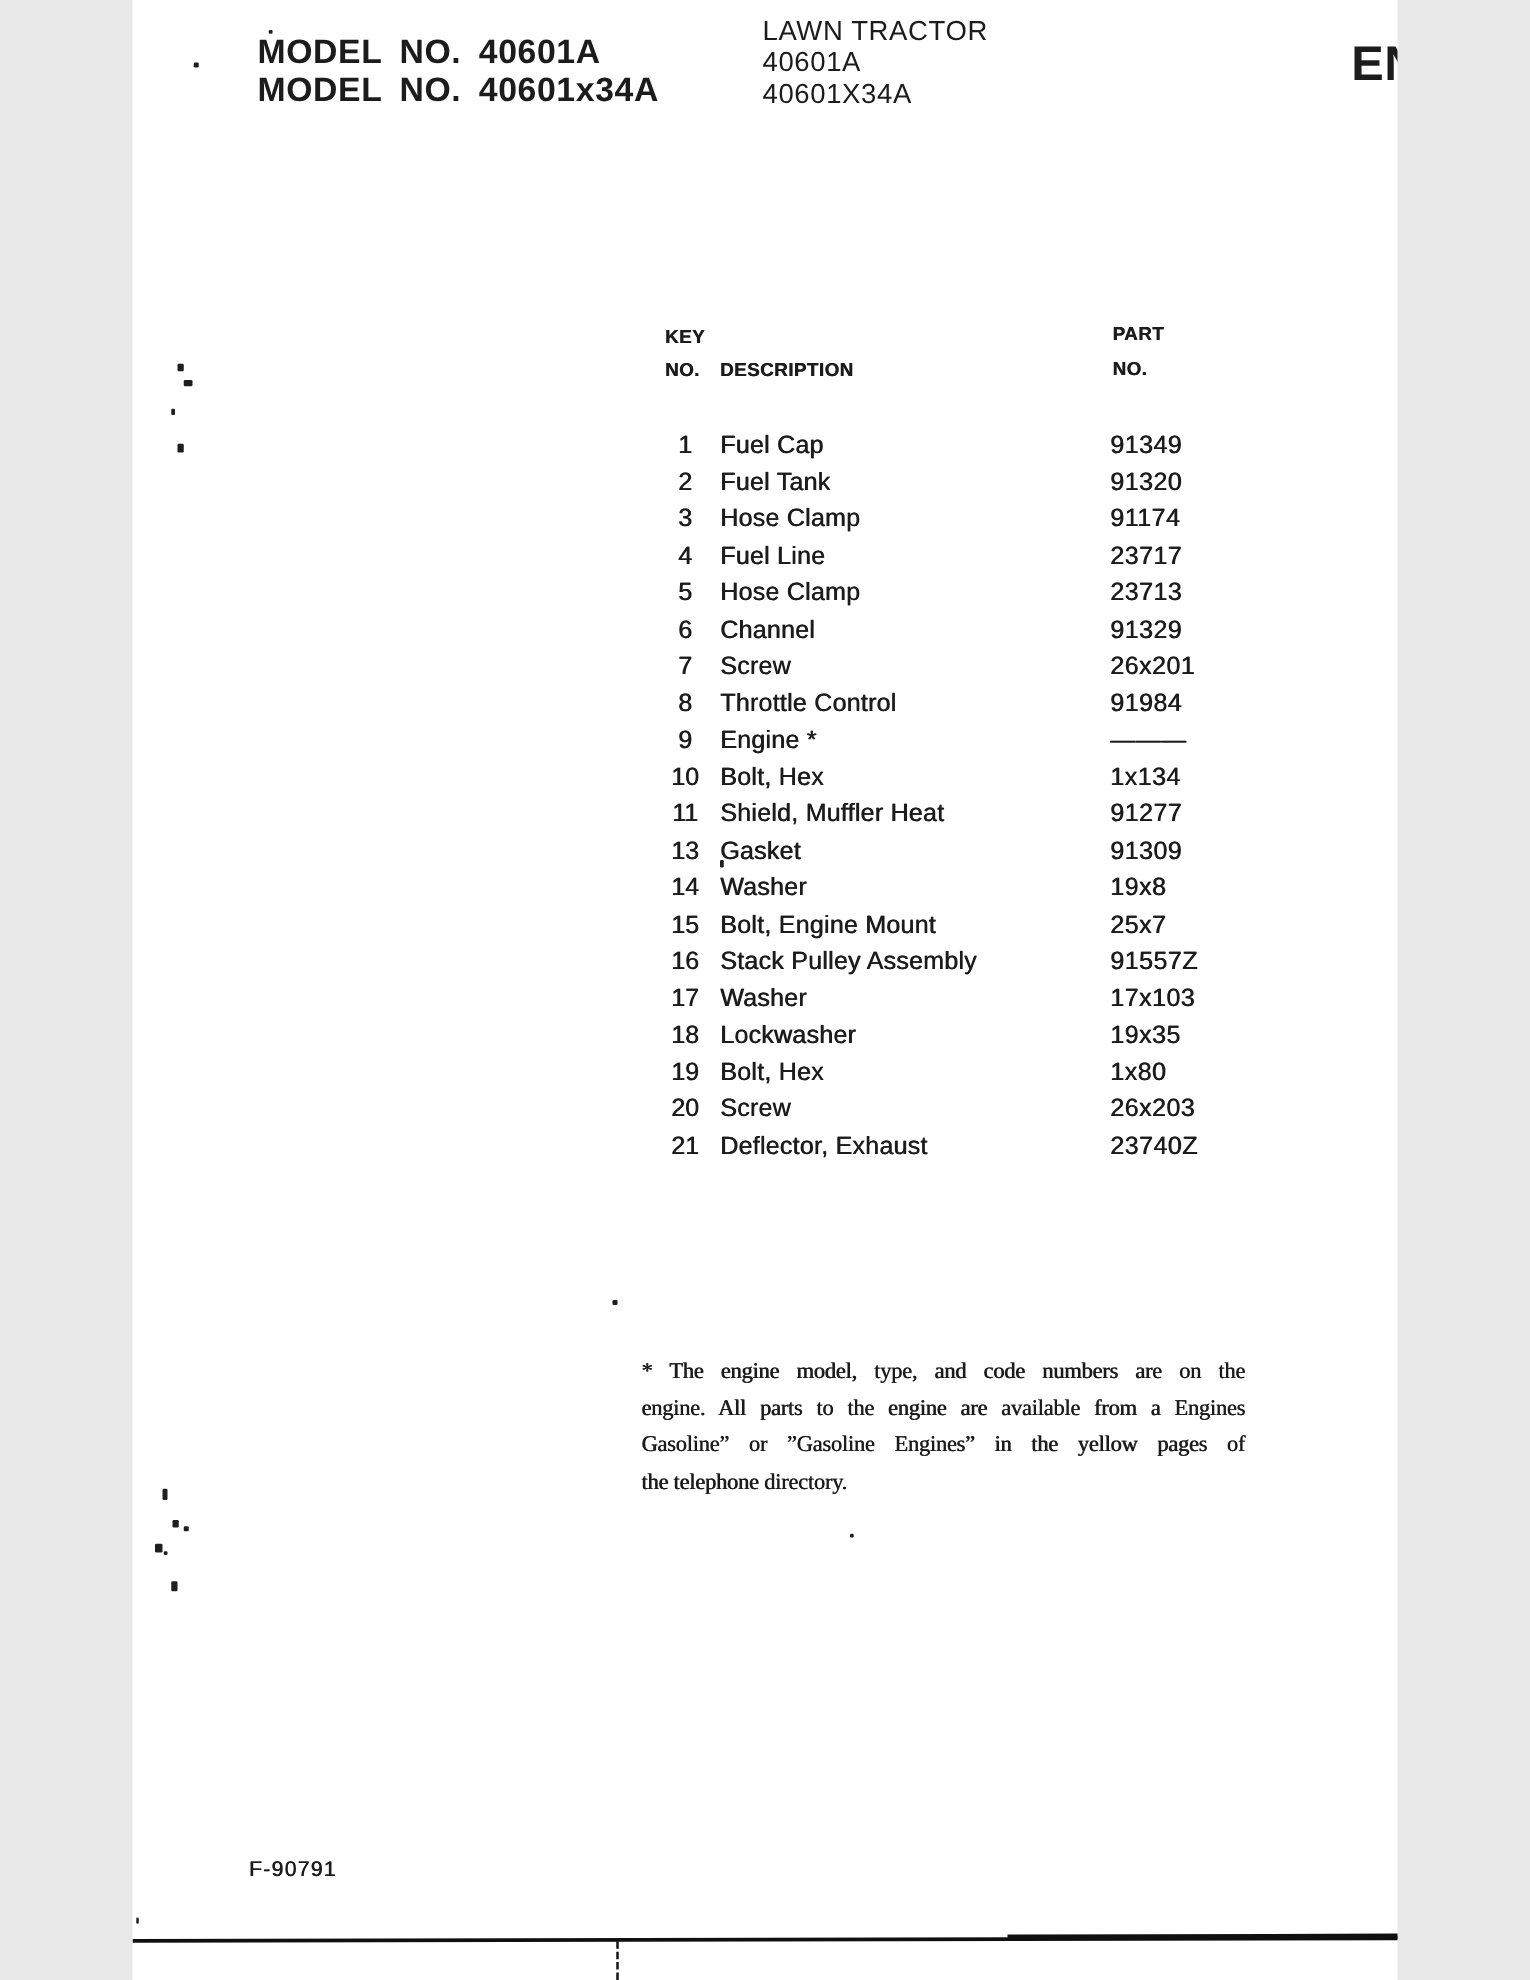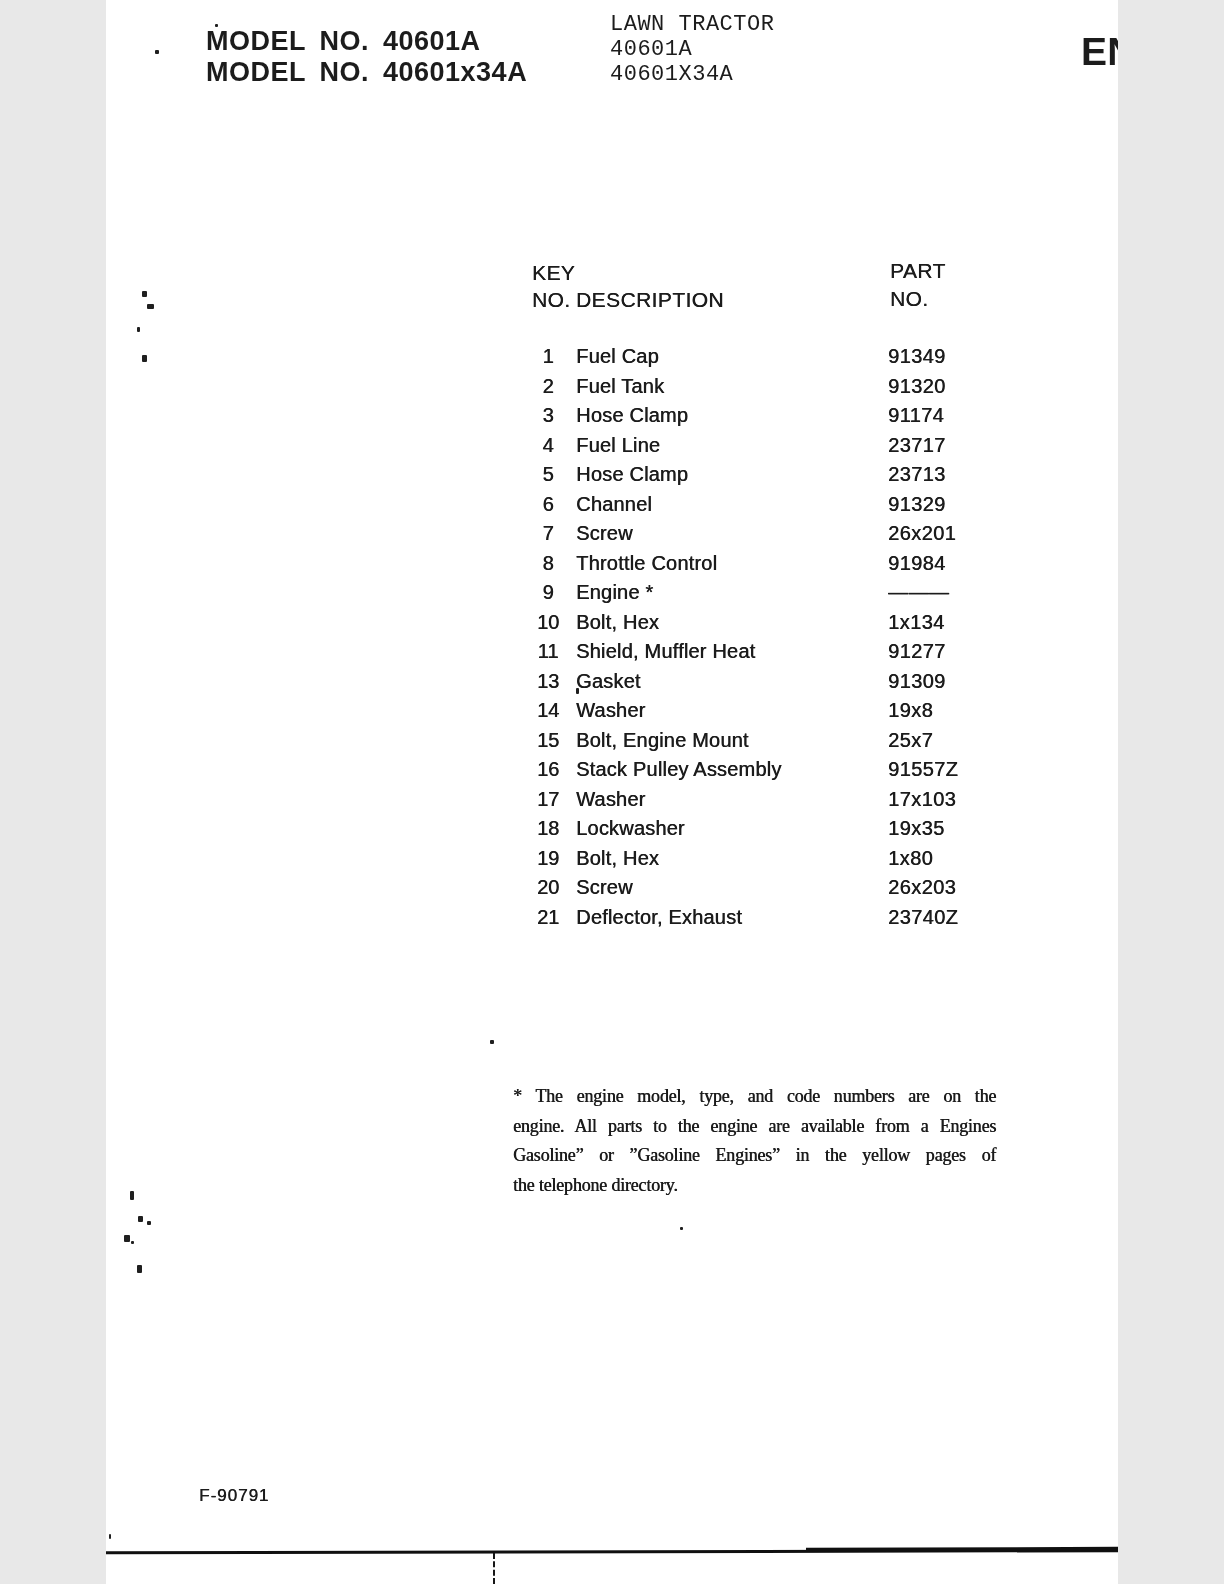--- a/index.html
+++ b/index.html
@@ -8,29 +8,29 @@
     font-family:"Liberation Sans",sans-serif;color:#1c1c1c;overflow:hidden;
     margin:0 auto;
   }
   
   .hdr-model{
     position:absolute;left:100px;top:26px;
     font-size:27px;font-weight:bold;letter-spacing:.5px;word-spacing:6px;line-height:31px;
   }
   .hdr-product{
     position:absolute;left:504px;top:12px;
-    font-family:Liberation Mono, monospace;
+    font-family:Liberation Sans, sans-serif;
     font-size:22px;line-height:25px;letter-spacing:.5px;font-weight:normal;
   }
   .hdr-section{
     position:absolute;left:975px;top:30px;
     font-size:39px;font-weight:bold;word-spacing:9px;letter-spacing:.3px;white-space:nowrap;
   }
   
-  .th{position:absolute;font-size:21px;font-weight:normal;letter-spacing:.4px;
+  .th{position:absolute;font-size:15px;font-weight:bold;letter-spacing:.4px;
       text-shadow:.3px 0 0 currentColor;}
   .th-key{left:426px;top:261px}
   .th-no{left:426px;top:288px}
   .th-desc{left:470px;top:288px}
   .th-part{left:784px;top:259px}
   .th-partno{left:784px;top:287px}
   .rows{position:absolute;left:424px;top:345px;width:470px;}
   .prow{position:relative;height:29.5px;}
   .pkey,.pdesc,.ppart{
     position:absolute;top:0;font-size:20px;font-weight:normal;

